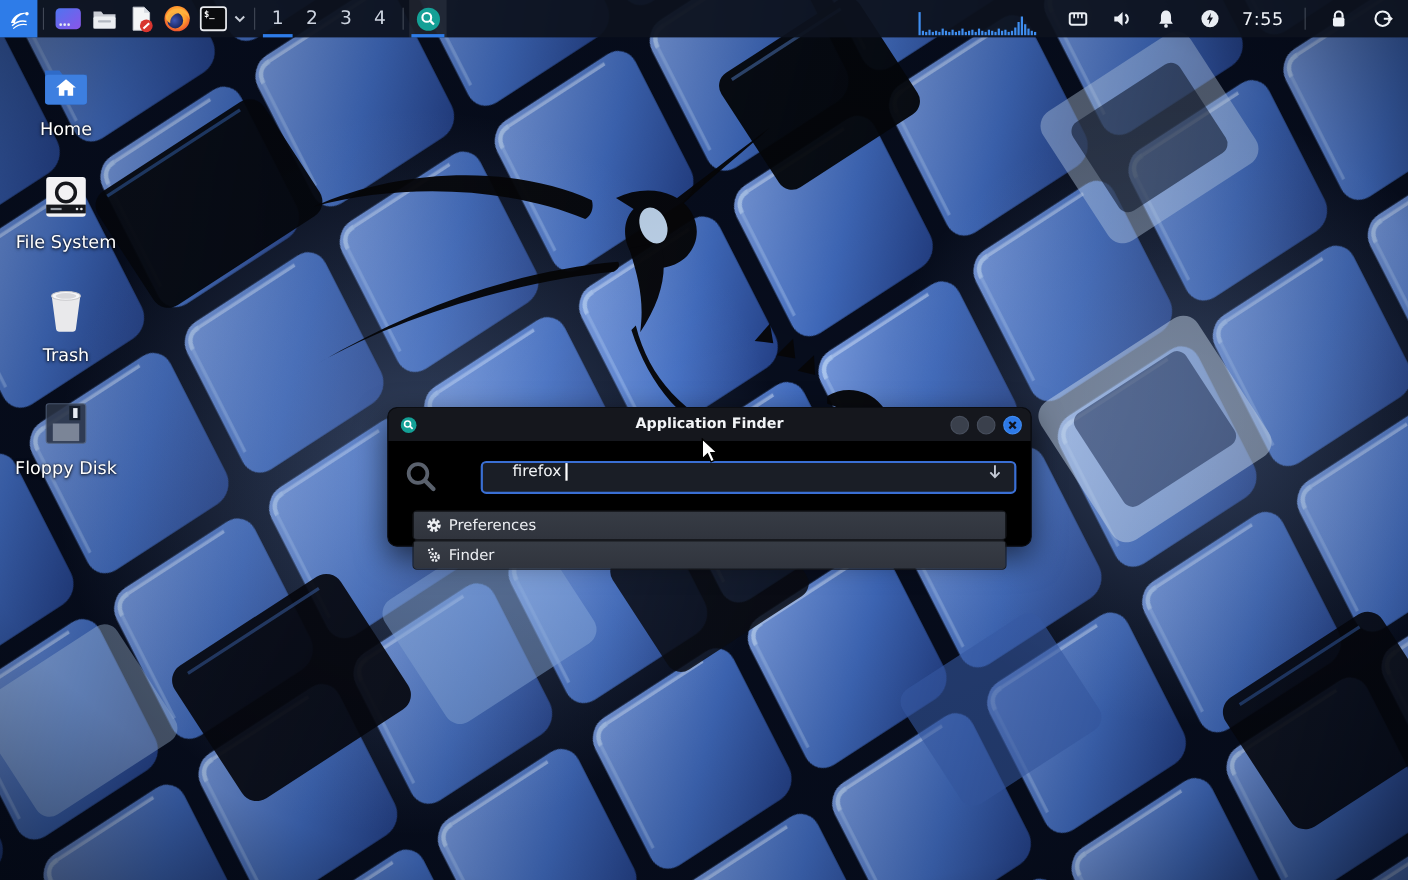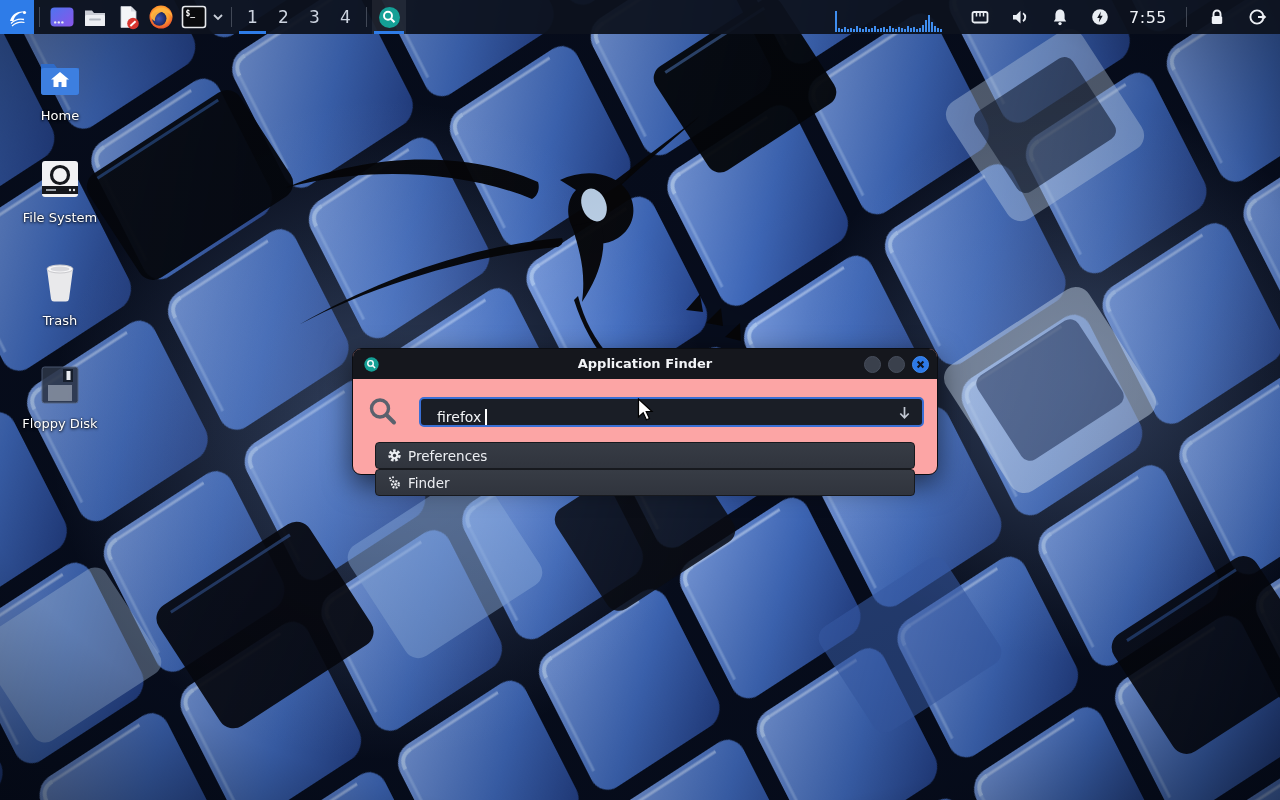--- a/index.html
+++ b/index.html
@@ -28,41 +28,41 @@
     margin-right:16px; flex:none; }
   .gbar { width:2px; background:#3f8ef0; flex:none; }
   .tray { display:flex; align-items:center; gap:18px; margin-right:12px; flex:none; }
   .tray .p-btn { width:22px; }
   #clock { color:#eef1f6; font-size:16px; letter-spacing:.5px; }
 
   
   .d-icon { position:absolute; left:10px; width:100px; display:flex; flex-direction:column;
     align-items:center; z-index:10; cursor:default; }
   .d-icon .glyph { height:42px; display:flex; align-items:center; justify-content:center; }
-  .d-icon .lbl { margin-top:10px; font-size:13px; color:#fff;
+  .d-icon .lbl { margin-top:10px; font-size:16px; color:#fff;
     text-shadow:0 1px 3px rgba(0,0,0,.9), 0 0 2px rgba(0,0,0,.7); }
 
   
-  #finder { position:absolute; left:352px; top:348px; width:586px; height:127px;
-    background:#fca5a5; border:1px solid #0b0d12; border-radius:9px; z-index:60;
+  #finder { position:absolute; left:352px; top:370px; width:586px; height:127px;
+    background:#000000; border:1px solid #0b0d12; border-radius:9px; z-index:60;
     box-shadow:0 10px 28px rgba(0,0,0,.6); }
   #af-titlebar { position:relative; height:30px; background:#15171d;
     border-radius:8px 8px 0 0; }
   #af-title { position:absolute; left:0; right:0; top:0; height:30px; line-height:30px;
     text-align:center; color:#f2f4f7; font-size:13px; font-weight:bold; }
   #af-appicon { position:absolute; left:11px; top:8px; }
   .tb-btns { position:absolute; right:8px; top:7px; display:flex; gap:7px; }
   .tb-circle { width:17px; height:17px; border-radius:50%; background:#3a404c;
     border:1px solid #474e5c; position:relative; }
   .tb-circle.close { background:var(--close-button,#2d79e6); border-color:#3f8af0; }
   .af-body { padding:16px 13px 0 13px; }
   .search-row { display:flex; align-items:center; }
-  .input { flex:1; height:30px; margin-left:19px; background:#1a1e26;
-    border:2px solid #3a6fd4; border-radius:5px; display:flex; align-items:flex-end;
-    padding:0 10px 0 16px; }
+  .input { flex:1; height:30px; margin-left:37px; background:#1a1e26;
+    border:2px solid #3a6fd4; border-radius:5px; display:flex; align-items:flex-start;
+    padding:0 10px 0 27px; }
   .input .val { color:#f2f4f6; font-size:14px; }
   .caret { width:1.5px; height:16px; background:#fff; margin-left:4px; }
   .input .arrow { margin-left:auto; }
   .btn-row { display:flex; justify-content:space-between; padding:13px 9px 0 9px;flex-direction:column; }
   .af-btn { height:27px; display:flex; align-items:center; gap:6px; padding:0 11px;
     background:linear-gradient(#373c45,#30343d); border:1px solid #17191e; border-radius:4px;
     color:#eceef2; font-size:13.5px; }
 
   #cursor { position:absolute; left:637px; top:398px; z-index:100; }
 </style>

